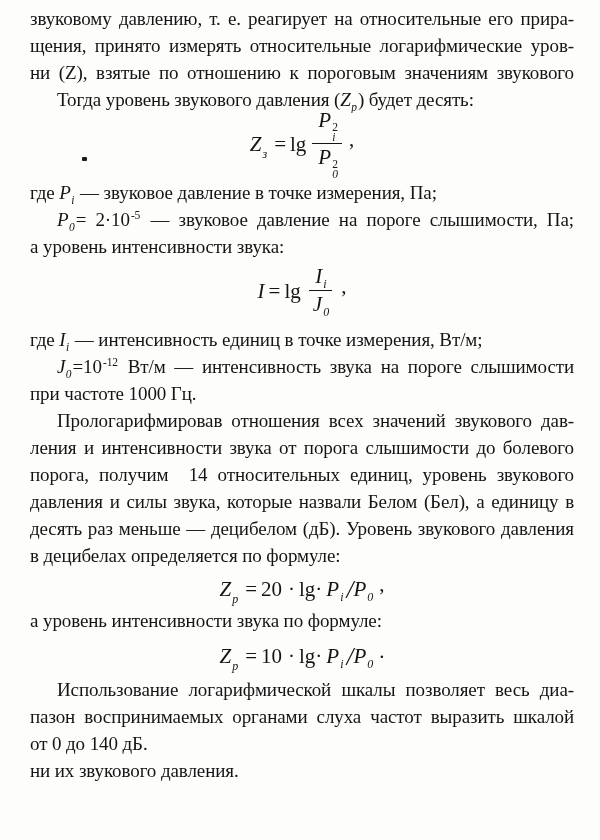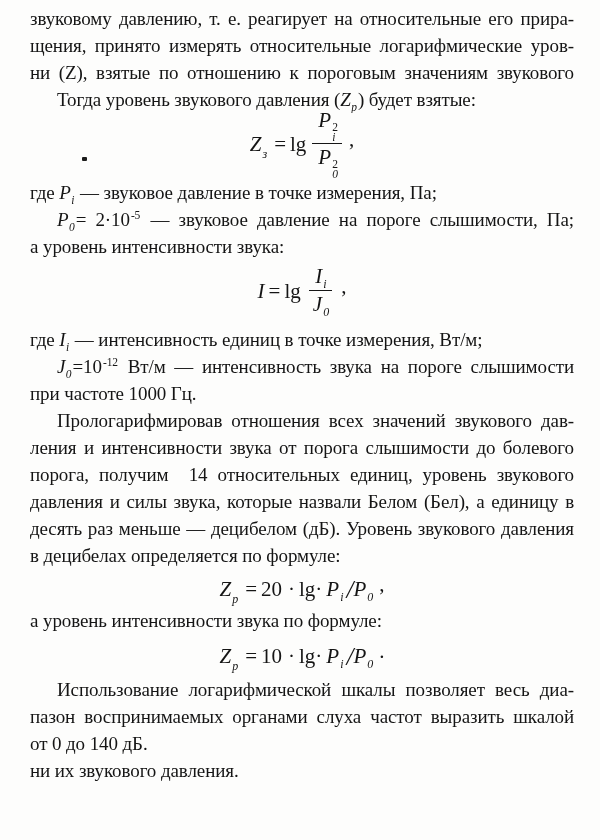--- a/index.html
+++ b/index.html
@@ -42,21 +42,21 @@
 </style>
 </head>
 <body>
 
 <div class="page">
 
   <div class="ln just">звуковому давлению, т. е. реагирует на относительные его прира-</div>
   <div class="ln just">щения, принято измерять относительные логарифмические уров-</div>
   <div class="ln just">ни (Z), взятые по отношению к пороговым значениям звукового</div>
 
-  <div class="ln ind"><span>Тогда уровень звукового давления (</span><span class="mv">Z</span><sub class="tsub">p</sub><span>) будет взятые:</span></div>
+  <div class="ln ind"><span>Тогда уровень звукового давления (</span><span class="mv">Z</span><sub class="tsub">p</sub><span>) будет десять:</span></div>
 
   <div class="formula" id="f1">
     <span class="fx"><span class="mv">Z</span><sub class="fsub">з</sub><span class="rel">=</span><span class="op">lg</span><span class="frac">
           <span class="fnum"><span class="mv">P</span><span class="ss">
               <span class="ss-sup">2</span>
               <span class="ss-sub">i</span>
             </span></span>
           <span class="fden"><span class="mv">P</span><span class="ss">
               <span class="ss-sup">2</span>
               <span class="ss-sub">0</span>

